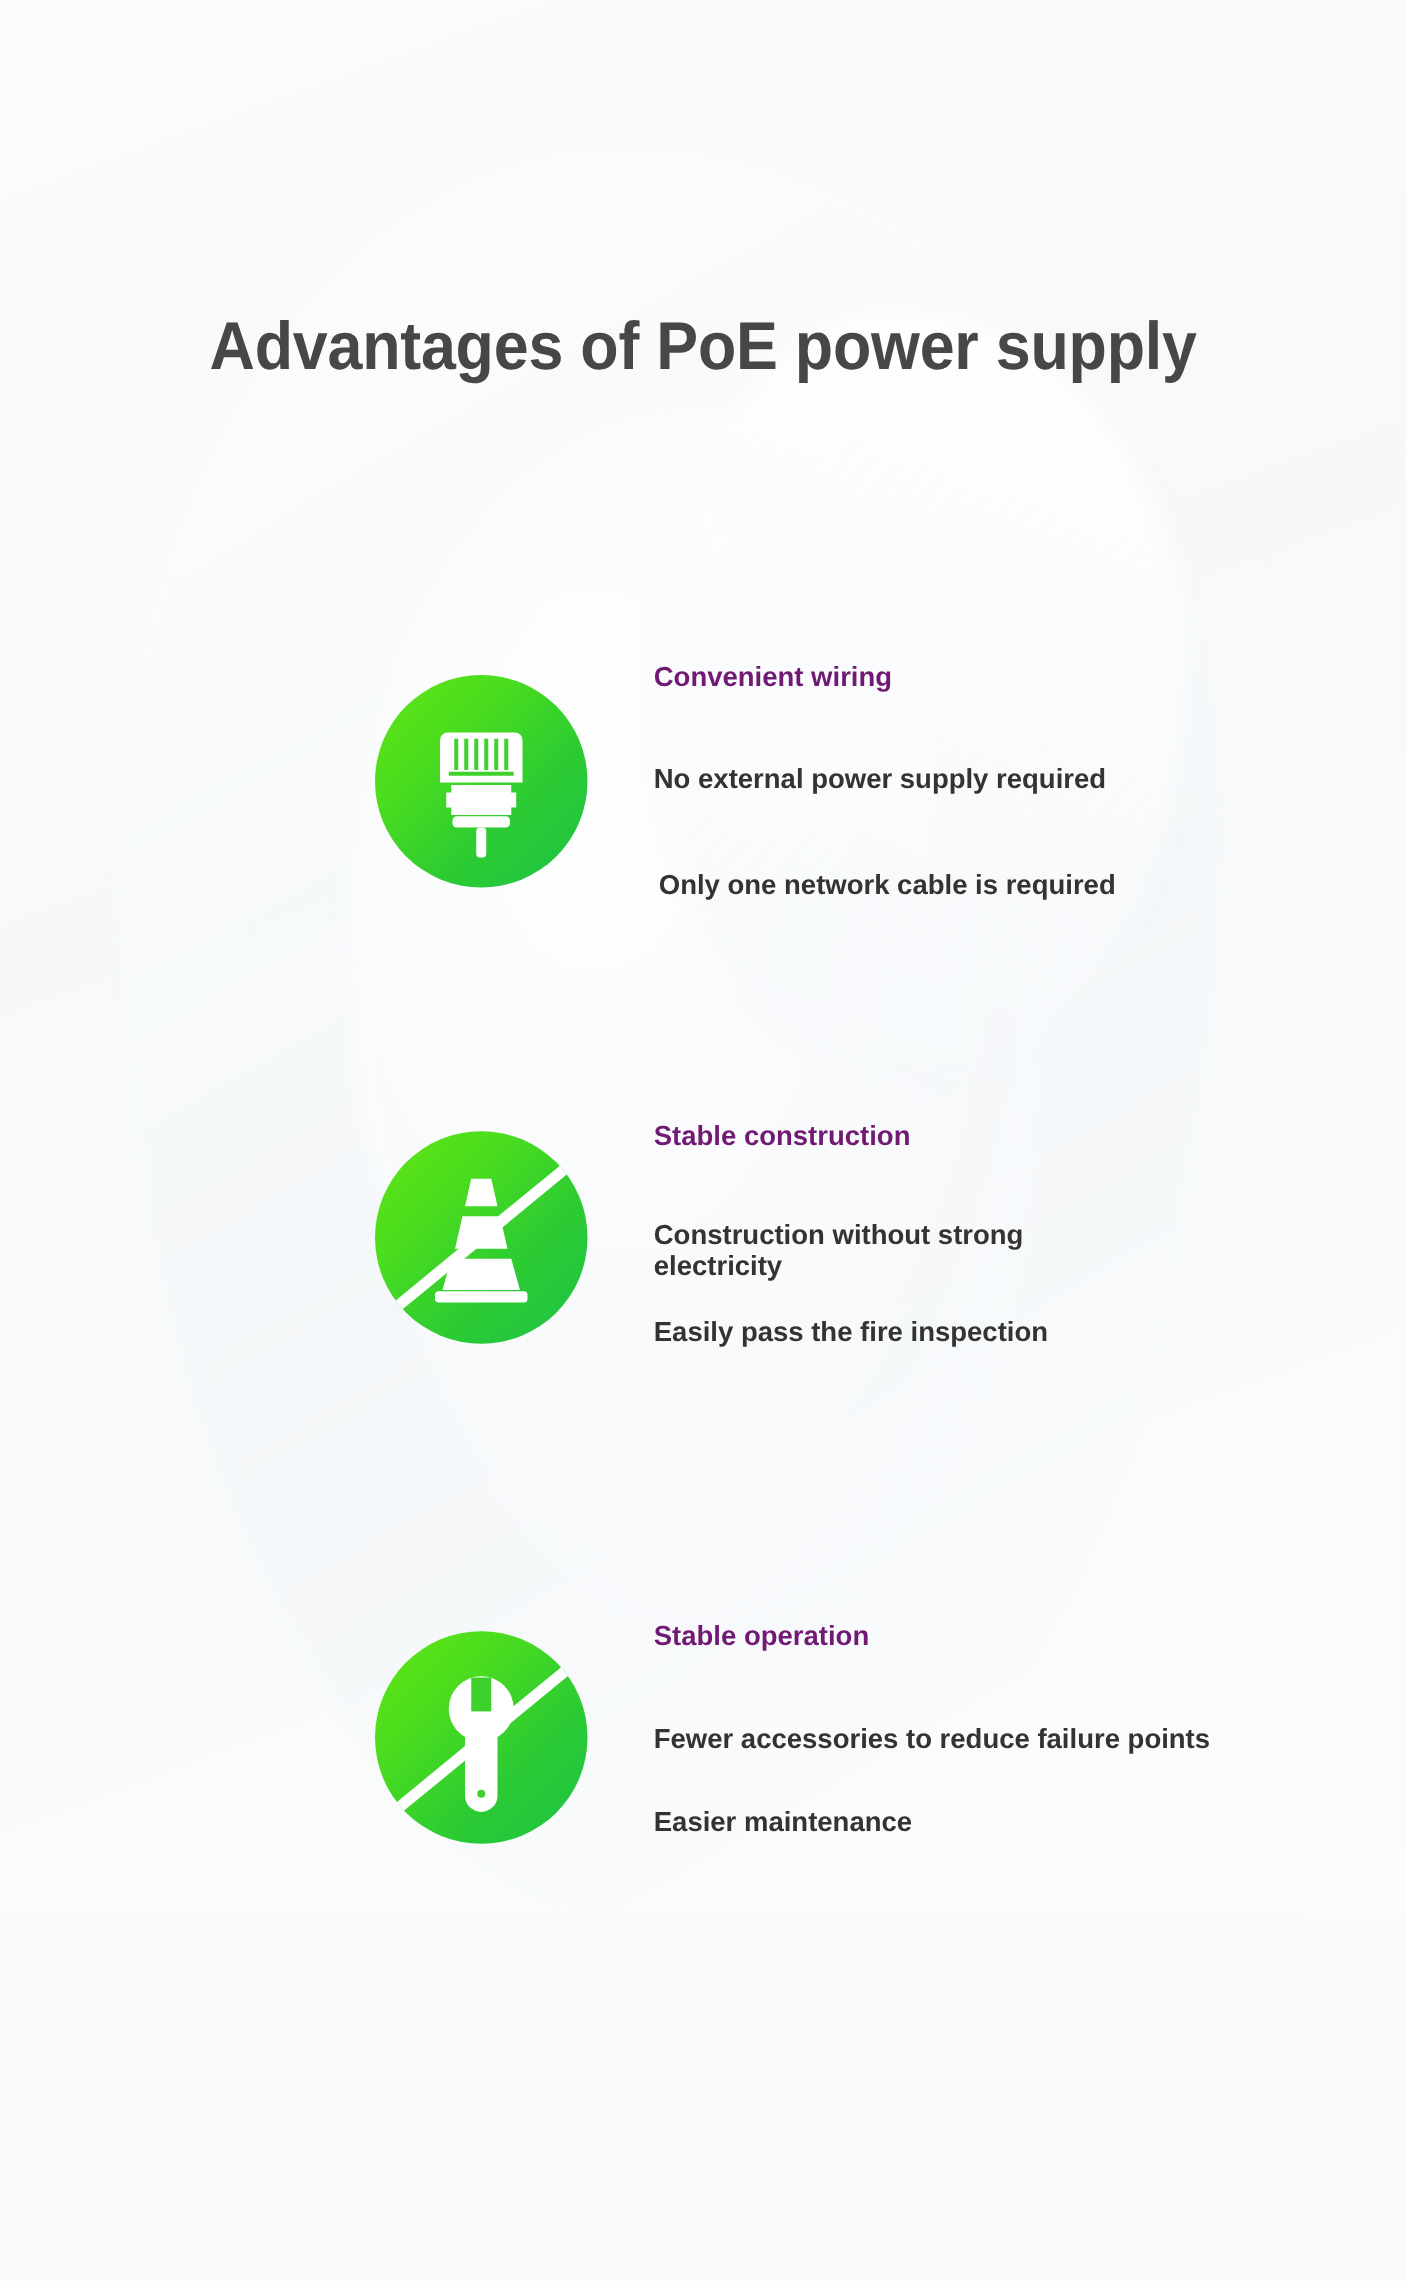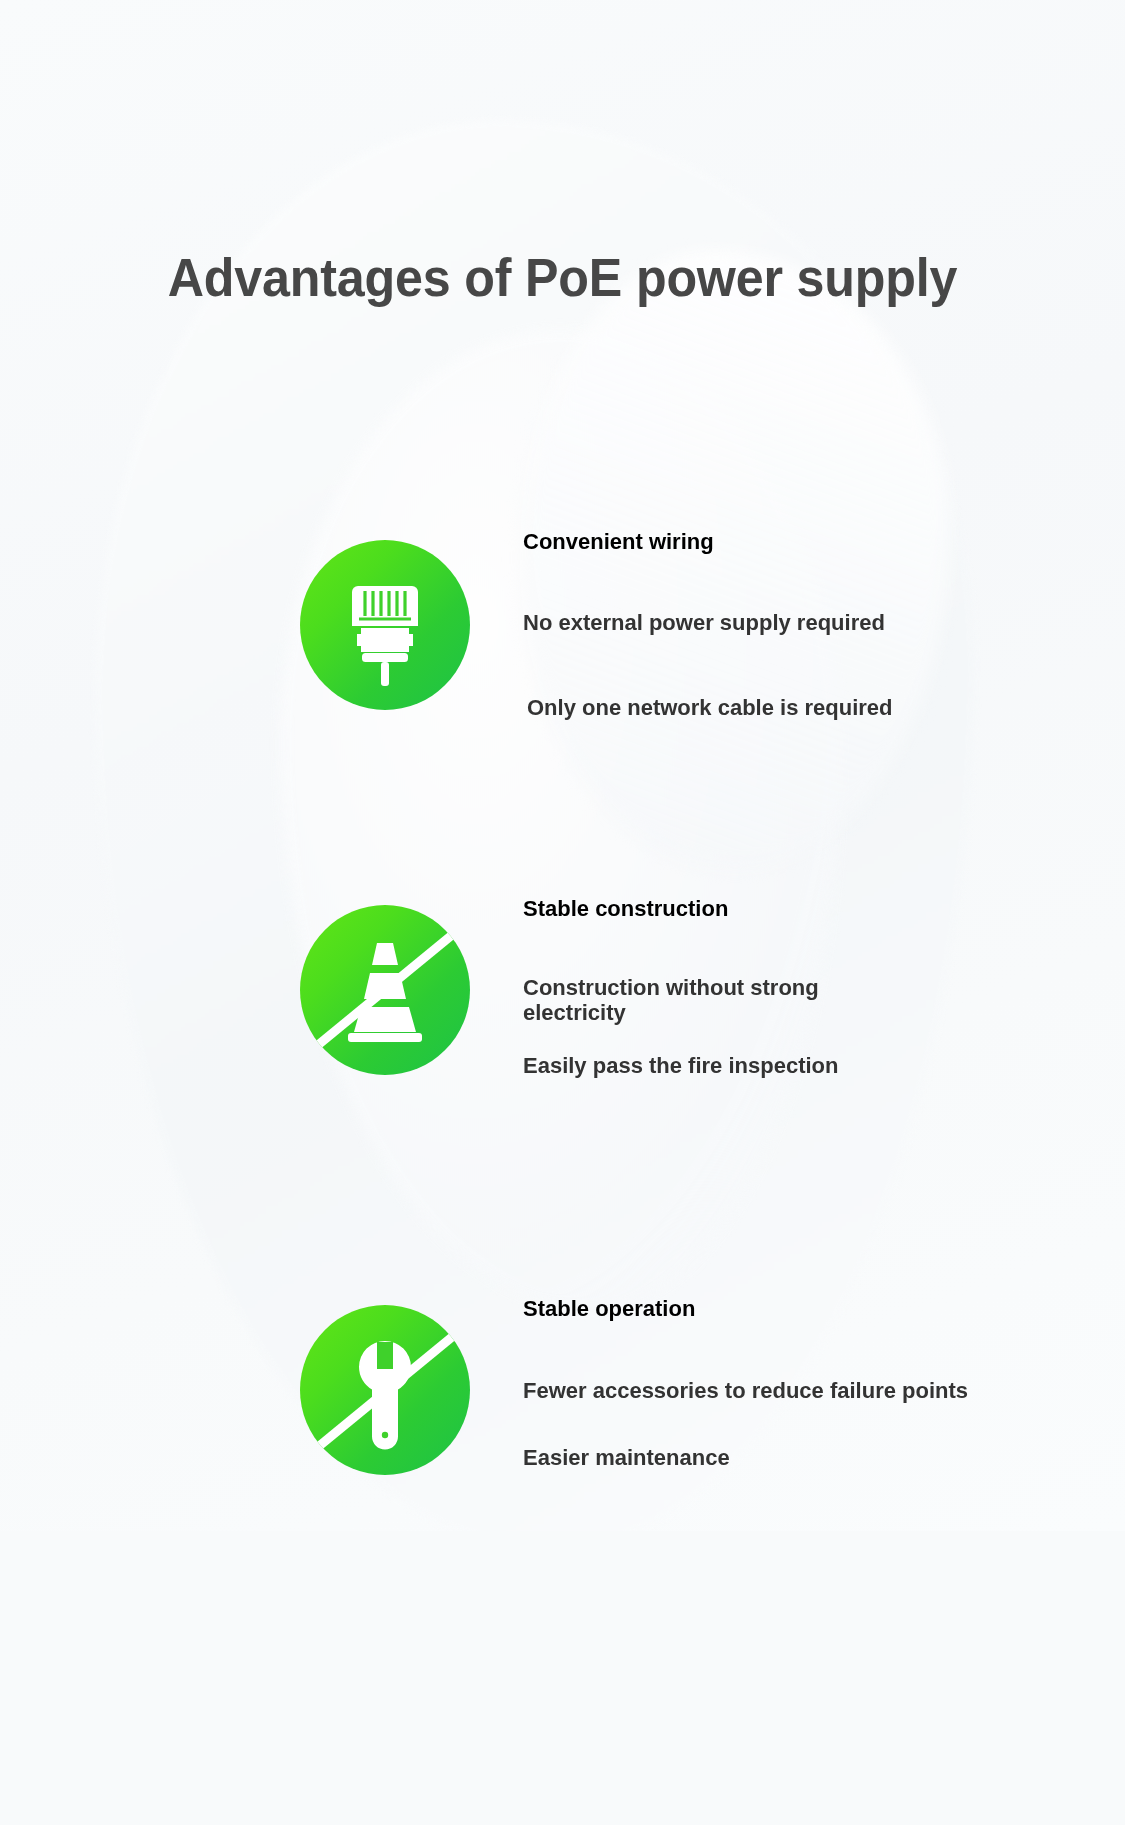--- a/index.html
+++ b/index.html
@@ -116,21 +116,21 @@
   
   .text-col {
     position: absolute;
     left: 523px;
     top: 0;
     width: 560px;
   }
   .feat-heading {
     font-size: 22px;
     font-weight: bold;
-    color: #000000;
+    color: #701a75;
     line-height: 1.25;
     white-space: nowrap;
   }
   .feat-line {
     font-size: 22px;
     font-weight: bold;
     color: #333333;
     line-height: 1.18;
   }
 

